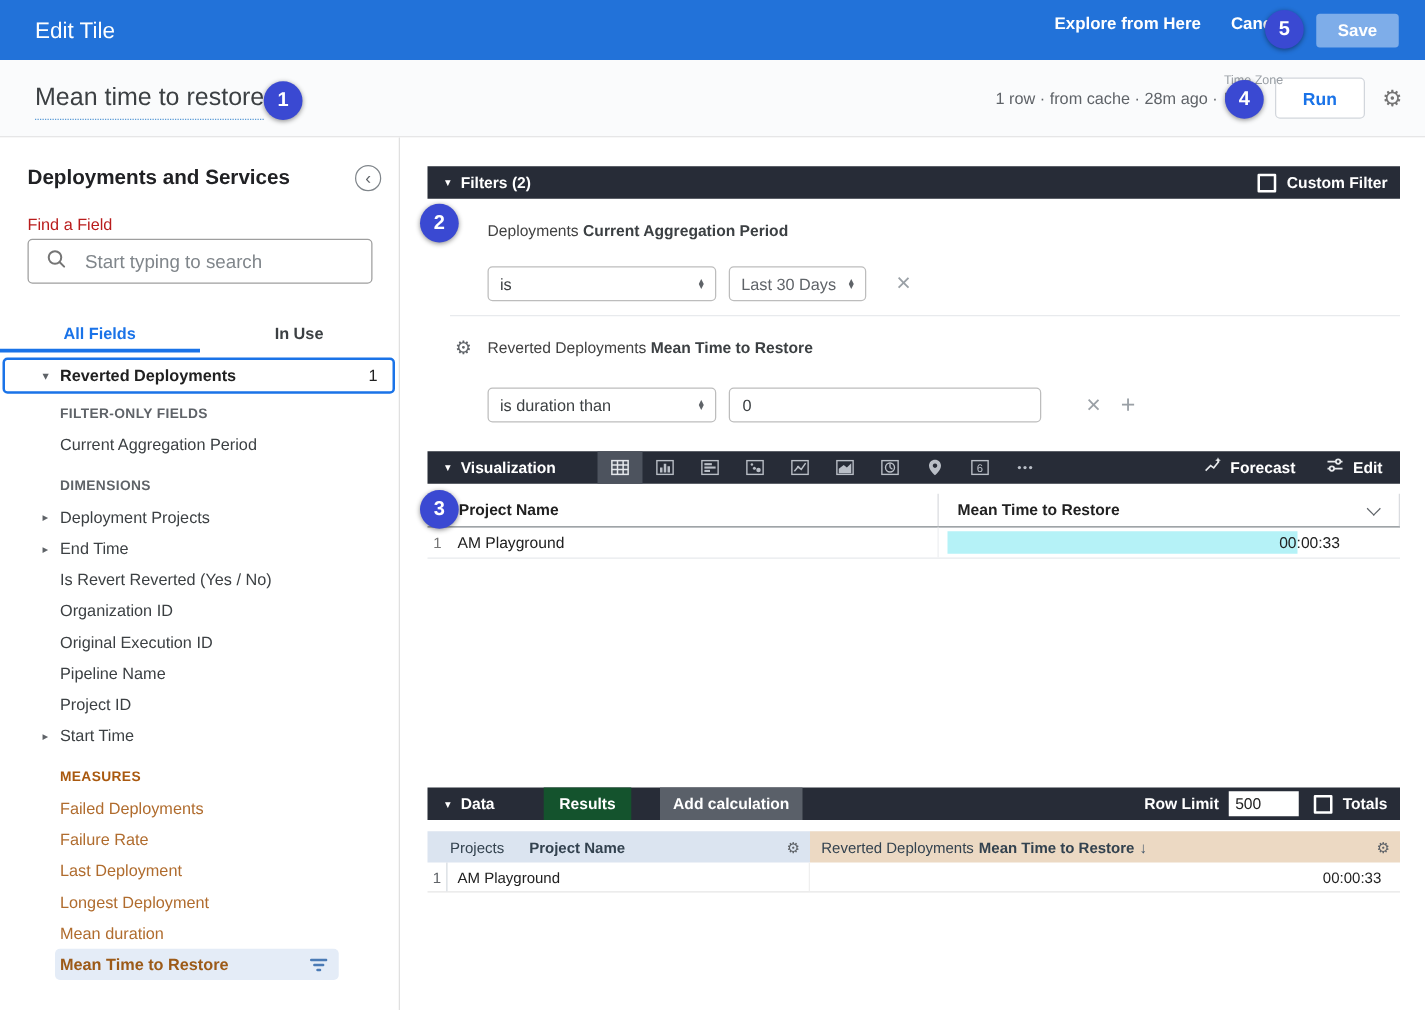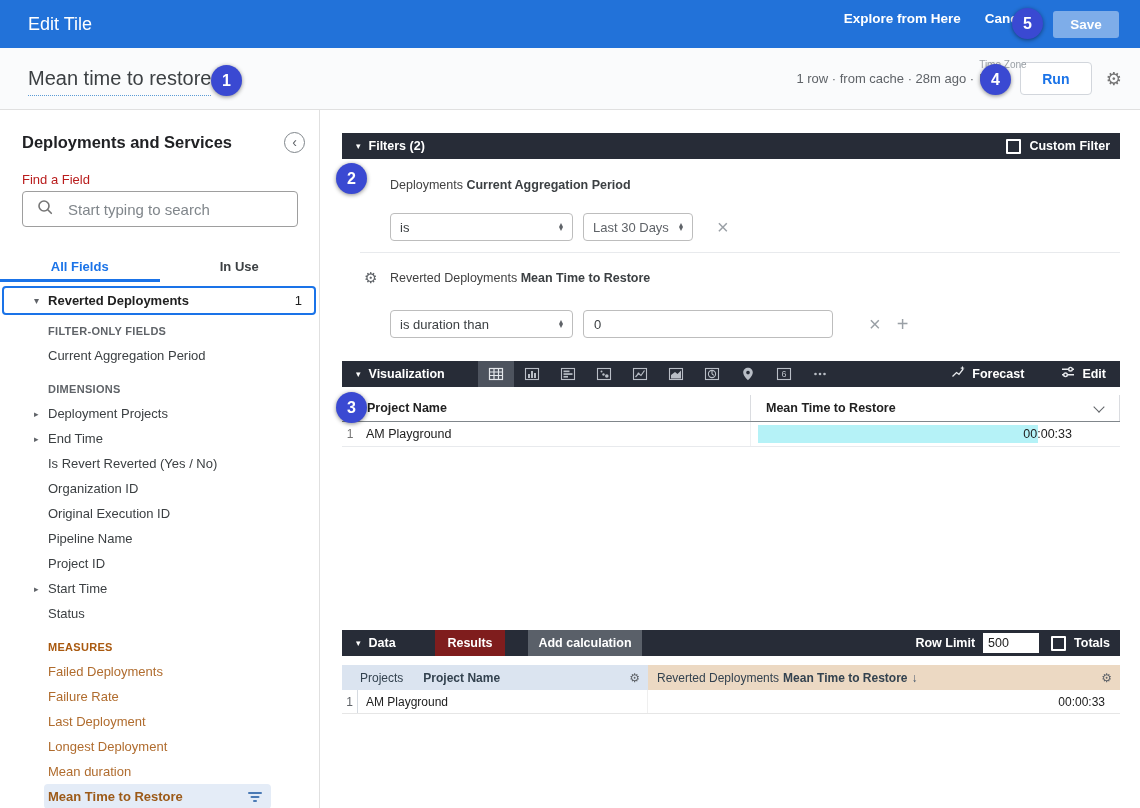--- a/index.html
+++ b/index.html
@@ -78,21 +78,21 @@
   .viz-table{position:absolute;left:22px;top:285px;width:778px;font-size:12.5px;color:#212121;}
   .vt-header{height:26px;display:flex;align-items:center;border-bottom:1px solid #80868b;font-weight:bold;}
   .vt-num{width:16px;box-sizing:border-box;height:100%;display:flex;align-items:center;justify-content:center;color:#757575;font-size:12px;font-weight:normal;}
   .vt-c1{width:392px;height:100%;display:flex;align-items:center;box-sizing:border-box;padding-left:8px;border-left:1px solid #dadce0;}
   .vt-c2{flex:1;height:100%;display:flex;align-items:center;box-sizing:border-box;padding-left:15px;border-left:1px solid #dadce0;border-right:1px solid #dadce0;position:relative;}
   .chev{width:7px;height:7px;border-right:1.5px solid #5f6368;border-bottom:1.5px solid #5f6368;transform:rotate(45deg);margin-left:auto;margin-right:16px;margin-top:-3px;cursor:pointer;}
   .vt-row{height:24px;display:flex;align-items:center;border-bottom:1px solid #e8eaed;}
   .cell-bar{position:absolute;left:7px;top:3px;width:280px;height:18px;background:#b5f2f7;}
   .vt-value{position:absolute;right:48px;}
   
-  .results-tab{position:absolute;left:93px;top:0;width:70px;height:26px;background:#7f1d1d;display:flex;align-items:center;justify-content:center;font-size:12.5px;font-weight:bold;cursor:pointer;}
+  .results-tab{position:absolute;left:93px;top:0;width:70px;height:26px;background:#14532d;display:flex;align-items:center;justify-content:center;font-size:12.5px;font-weight:bold;cursor:pointer;}
   .add-calc{position:absolute;left:186px;top:0;width:114px;height:26px;background:#5a6069;display:flex;align-items:center;justify-content:center;font-size:12.5px;font-weight:bold;cursor:pointer;}
   .rowlimit{width:46px;height:20px;border:none;font-size:12.5px;padding:0 5px;color:#212121;font-family:"Liberation Sans",sans-serif;outline:none;}
   
   .data-table{position:absolute;left:22px;top:555px;width:778px;font-size:12px;}
   .dt-header{height:25px;display:flex;}
   .dt-h1{width:306px;background:#dbe4f0;display:flex;align-items:center;box-sizing:border-box;padding-left:18px;color:#33424f;gap:16px;}
   .dt-h2{flex:1;background:#ecd9c3;display:flex;align-items:center;box-sizing:border-box;padding-left:9px;color:#33424f;}
   .dt-h1 b,.dt-h2 b{margin-left:4px;}
   .hdr-gear{margin-left:auto;margin-right:8px;font-size:12px;color:#5f6368;cursor:pointer;}
   .sort-arrow{margin-left:4px;color:#44576b;}
@@ -183,23 +183,20 @@
         <div class="field-item">
           <span class="fi-label">Pipeline Name</span>
         </div>
         <div class="field-item">
           <span class="fi-label">Project ID</span>
         </div>
         <div class="field-item">
           <span class="fi-caret">▸</span>
           <span class="fi-label">Start Time</span>
         </div>
-        <div class="field-item">
-          <span class="fi-label">Status</span>
-        </div>
         <div class="sec-header measure sec-gap">MEASURES</div>
         <div class="field-item measure">
           <span class="fi-label">Failed Deployments</span>
         </div>
         <div class="field-item measure">
           <span class="fi-label">Failure Rate</span>
         </div>
         <div class="field-item measure">
           <span class="fi-label">Last Deployment</span>
         </div>
@@ -352,21 +349,21 @@
           <div class="viz-icon">
             <svg width="16" height="16" viewBox="0 0 16 16">
               <g fill="#b9bec6">
                 <circle cx="3.5" cy="8" r="1.3"></circle>
                 <circle cx="8" cy="8" r="1.3"></circle>
                 <circle cx="12.5" cy="8" r="1.3"></circle>
               </g>
             </svg>
           </div>
         </div>
-      <div class="bar-right" style="gap:36px;margin-right:14px;">
+      <div class="bar-right" style="gap:24px;margin-right:14px;">
         <span class="iconbtn">
           <span><svg width="16" height="16" viewBox="0 0 16 16">
                 <path d="M2.5 12.5 L6.5 8.5 L9 10.3 L13.2 5" stroke="#e8eaed" fill="none" stroke-width="1.3"></path>
                 <path d="M12.4 1.8 l0.7 1.6 1.6 0.7 -1.6 0.7 -0.7 1.6 -0.7 -1.6 -1.6 -0.7 1.6 -0.7 Z" fill="#e8eaed"></path>
               </svg></span>
           <span class="bar-label">Forecast</span>
         </span>
         <span class="iconbtn">
           <span><svg width="16" height="16" viewBox="0 0 16 16">
                 <path d="M2 5.2 h12 M2 10.8 h12" stroke="#e8eaed" stroke-width="1.4"></path>

